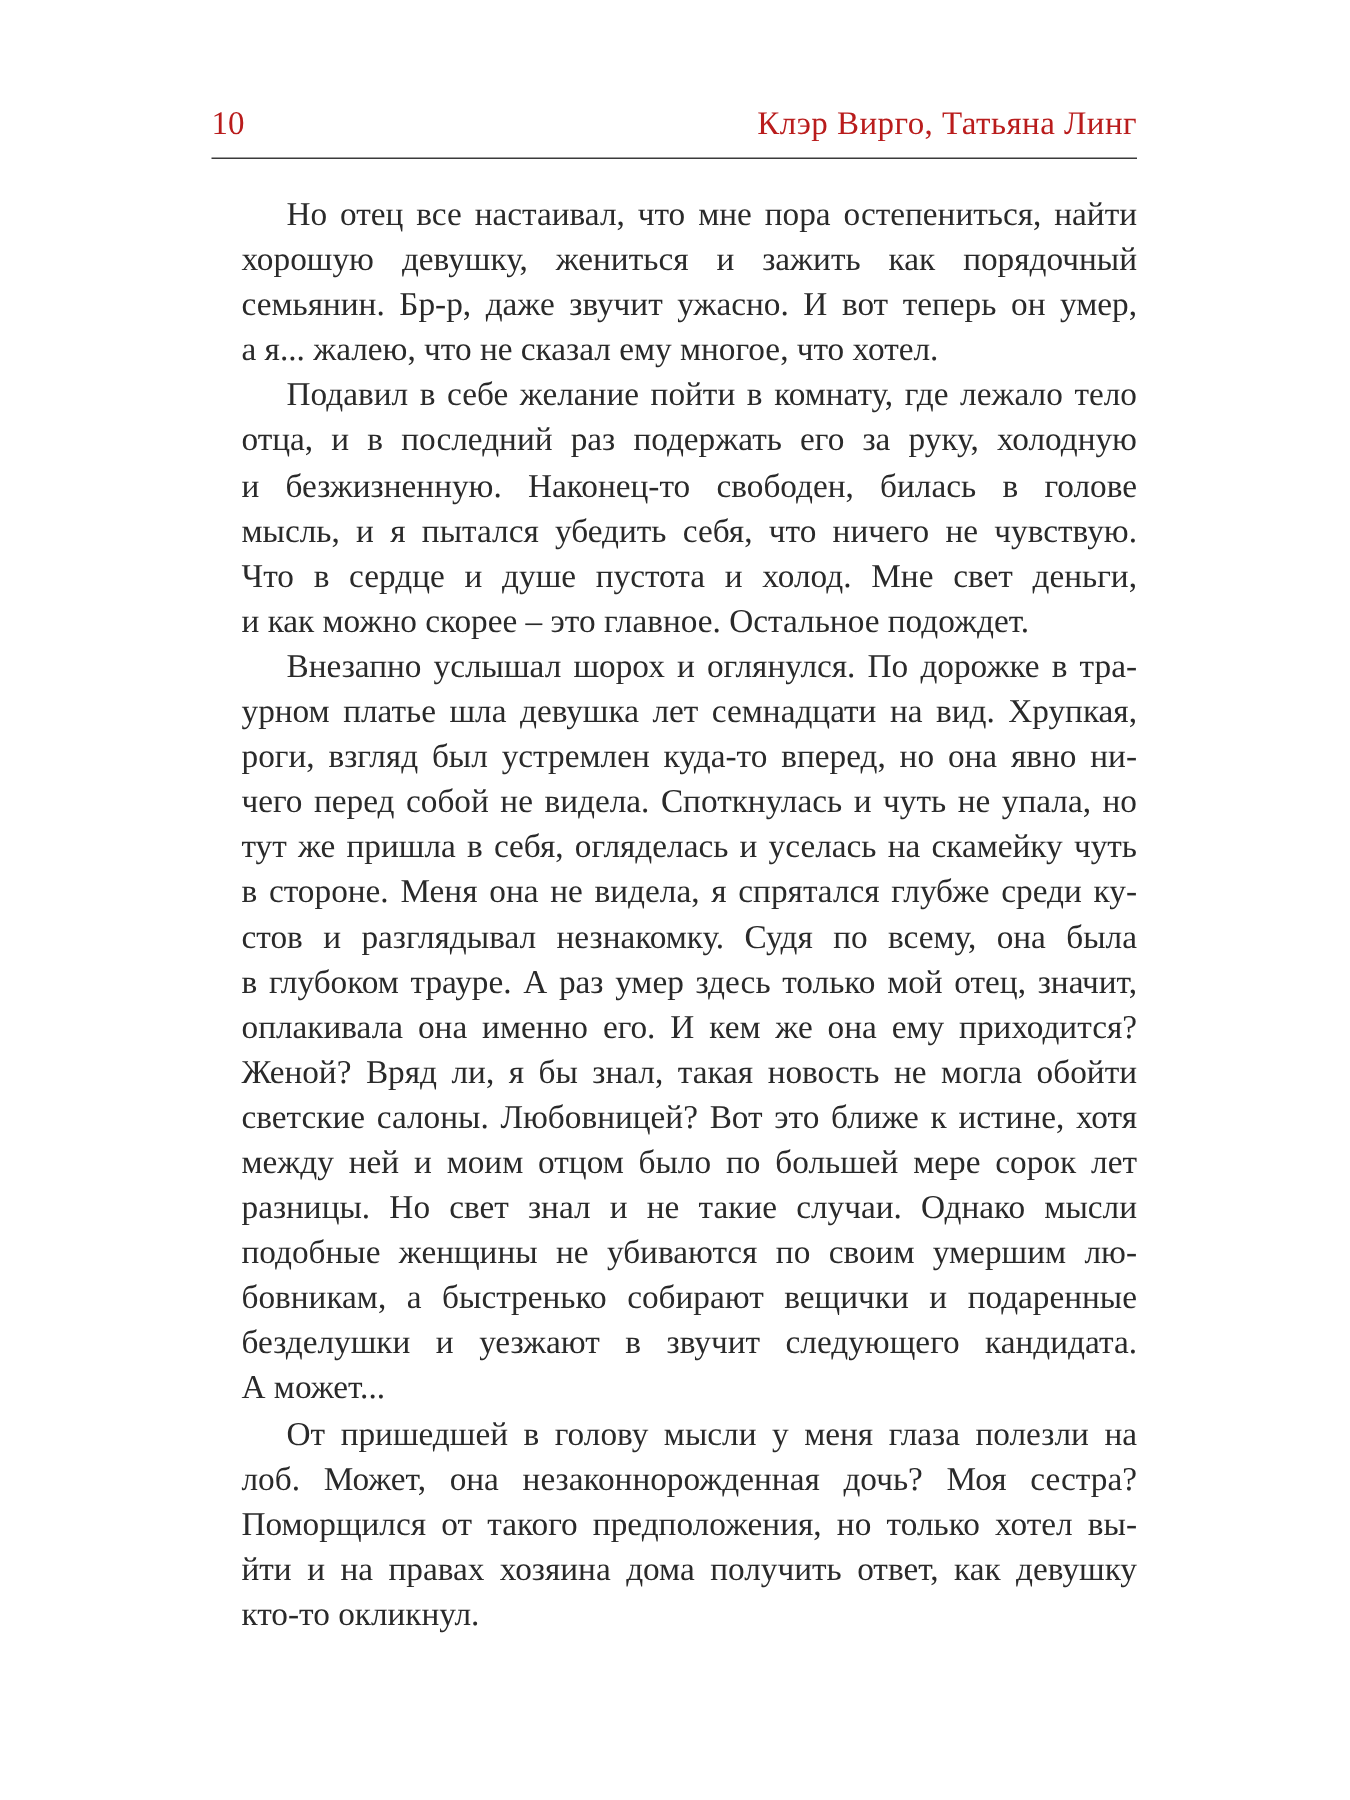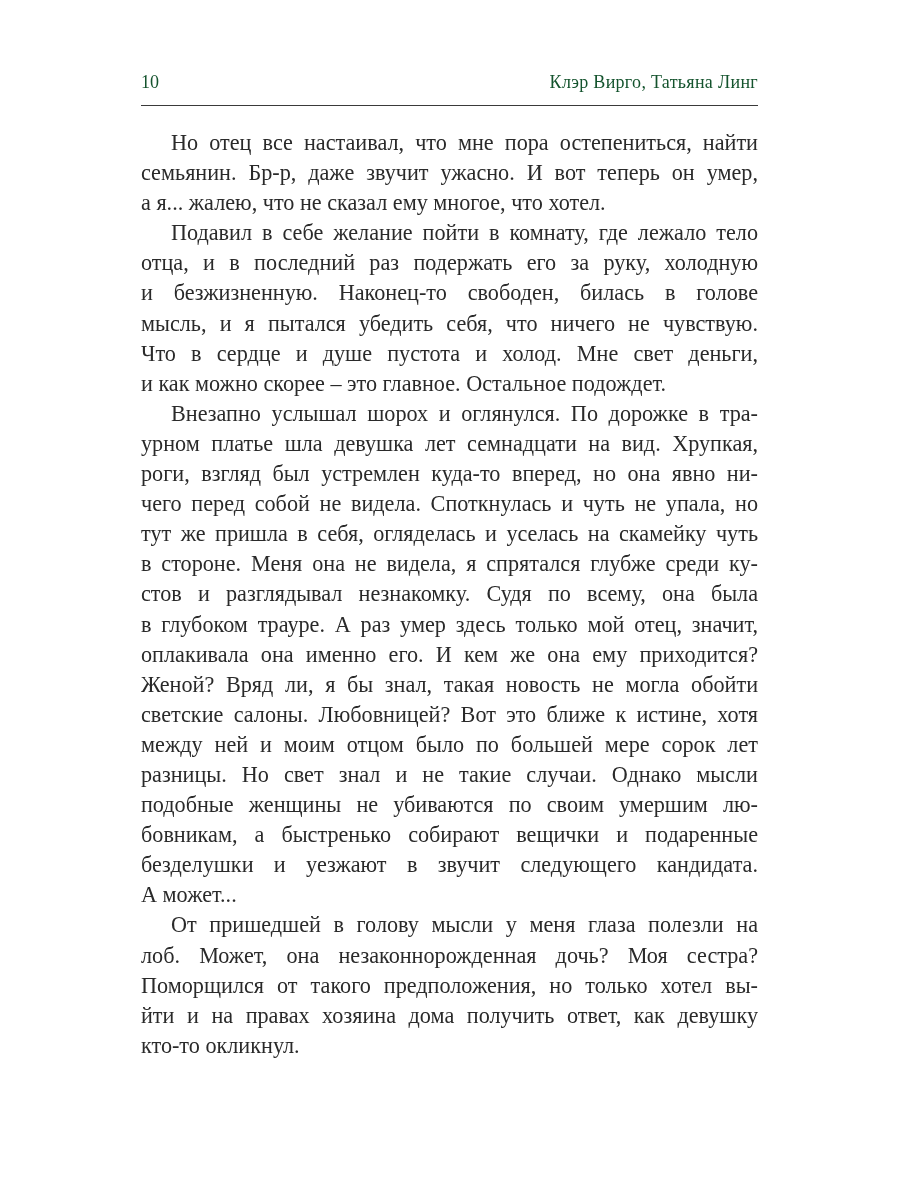--- a/index.html
+++ b/index.html
@@ -17,23 +17,23 @@
     }
     .page {
       position: absolute;
       left: 141px;
       top: 62px;
       width: 617px;
     }
     .running-head {
       position: relative;
       height: 40px;
-      font-size: 18px;
+      font-size: 22px;
       line-height: 40px;
-      color: #14532d;
+      color: #b91c1c;
     }
     .running-head .page-number {
       position: absolute;
       left: 0;
       top: 0;
     }
     .running-head .authors {
       position: absolute;
       right: 0;
       top: 0;
@@ -54,20 +54,21 @@
       width: 617px;
       font-size: 22.2px;
       line-height: 30.1px;
     }
     .body-text .line {
       display: block;
       white-space: nowrap;
       text-align: justify;
       text-align-last: justify;
       height: 30.1px;
+      margin-left: 20px;
     }
     .body-text .line.indent {
       padding-left: 30px;
     }
     .body-text .line.last {
       text-align-last: left;
     }
   </style>
 </head>
 <body>
@@ -76,20 +77,21 @@
   <div class="running-head">
     <span class="page-number">10</span>
     <span class="authors">Клэр Вирго, Татьяна Линг</span>
   </div>
   <div class="head-rule"></div>
 
   <div class="body-text">
 
     <div>
       <span class="line indent">Но отец все настаивал, что мне пора остепениться, найти</span>
+      <span class="line">хорошую девушку, жениться и зажить как порядочный</span>
       <span class="line">семьянин. Бр-р, даже звучит ужасно. И вот теперь он умер,</span>
       <span class="line last">а я... жалею, что не сказал ему многое, что хотел.</span>
     </div>
 
     <div>
       <span class="line indent">Подавил в себе желание пойти в комнату, где лежало тело</span>
       <span class="line">отца, и в последний раз подержать его за руку, холодную</span>
       <span class="line">и безжизненную. Наконец-то свободен, билась в голове</span>
       <span class="line">мысль, и я пытался убедить себя, что ничего не чувствую.</span>
       <span class="line">Что в сердце и душе пустота и холод. Мне свет деньги,</span>

